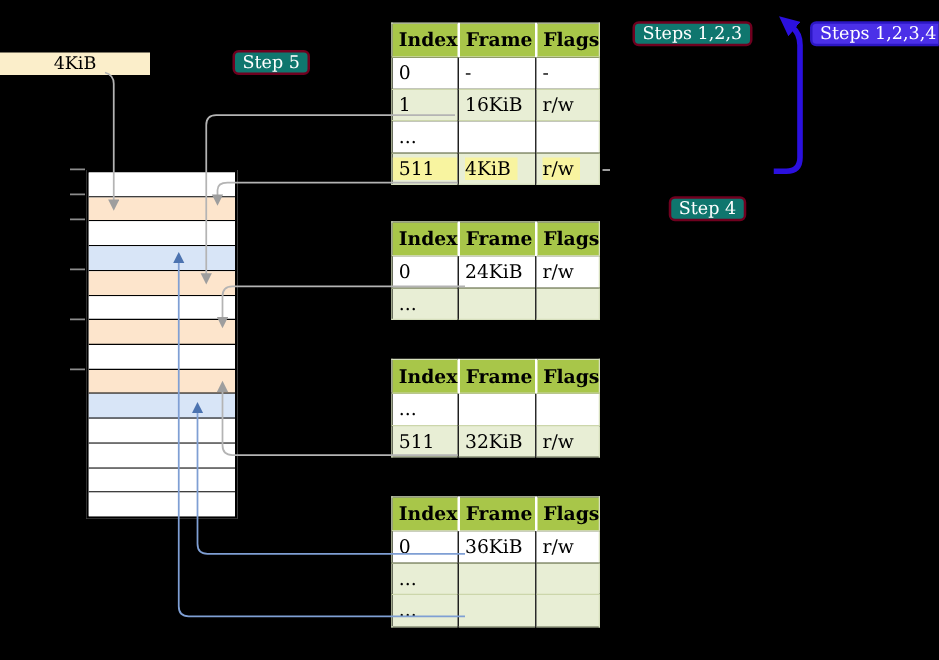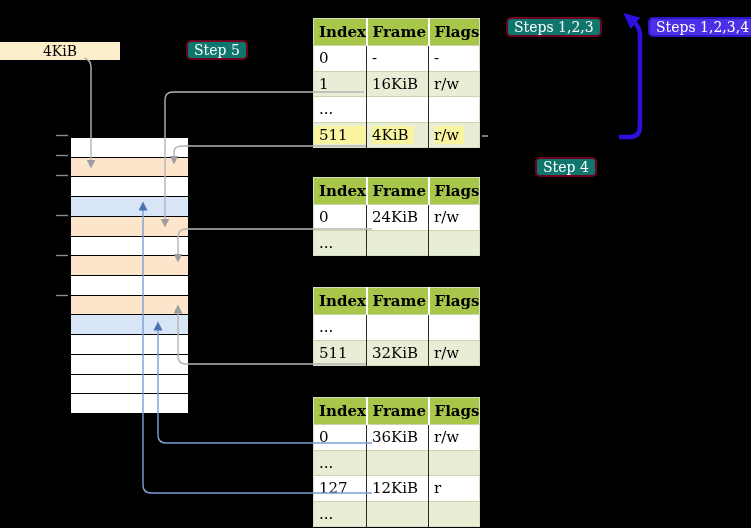--- a/index.html
+++ b/index.html
@@ -207,25 +207,20 @@
   <tbody>
     <tr>
       <td>0</td>
       <td>36KiB</td>
       <td>r/w</td>
     </tr>
     <tr class="shade">
       <td>...</td>
       <td></td>
       <td></td>
-    </tr>
-    <tr>
-      <td>127</td>
-      <td>12KiB</td>
-      <td>r</td>
     </tr>
     <tr class="shade">
       <td>...</td>
       <td></td>
       <td></td>
     </tr>
   </tbody>
 </table>
 
 <svg class="overlay" width="751" height="528" viewBox="0 0 751 528">

